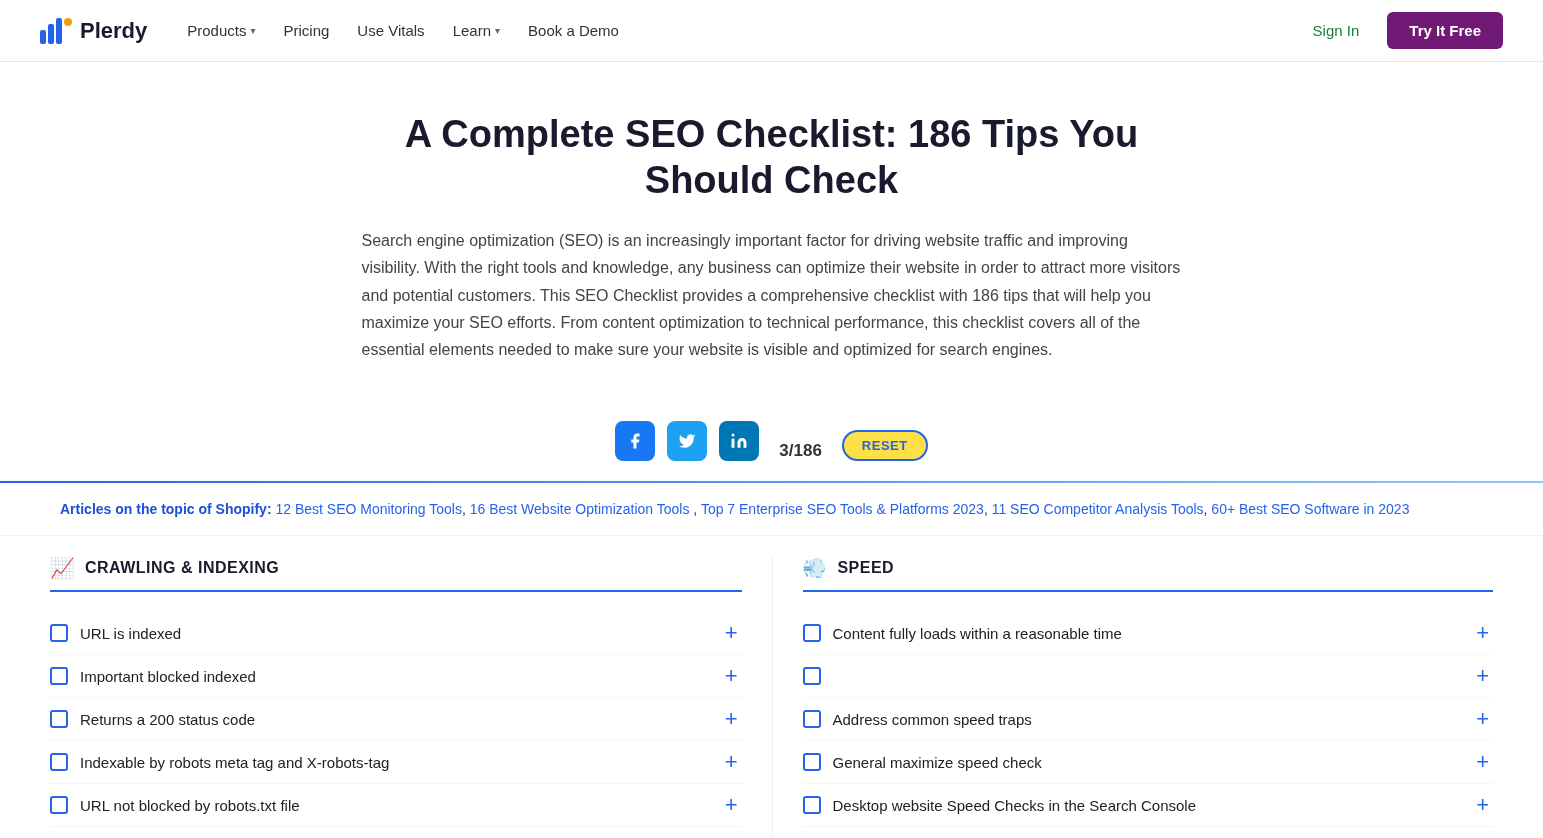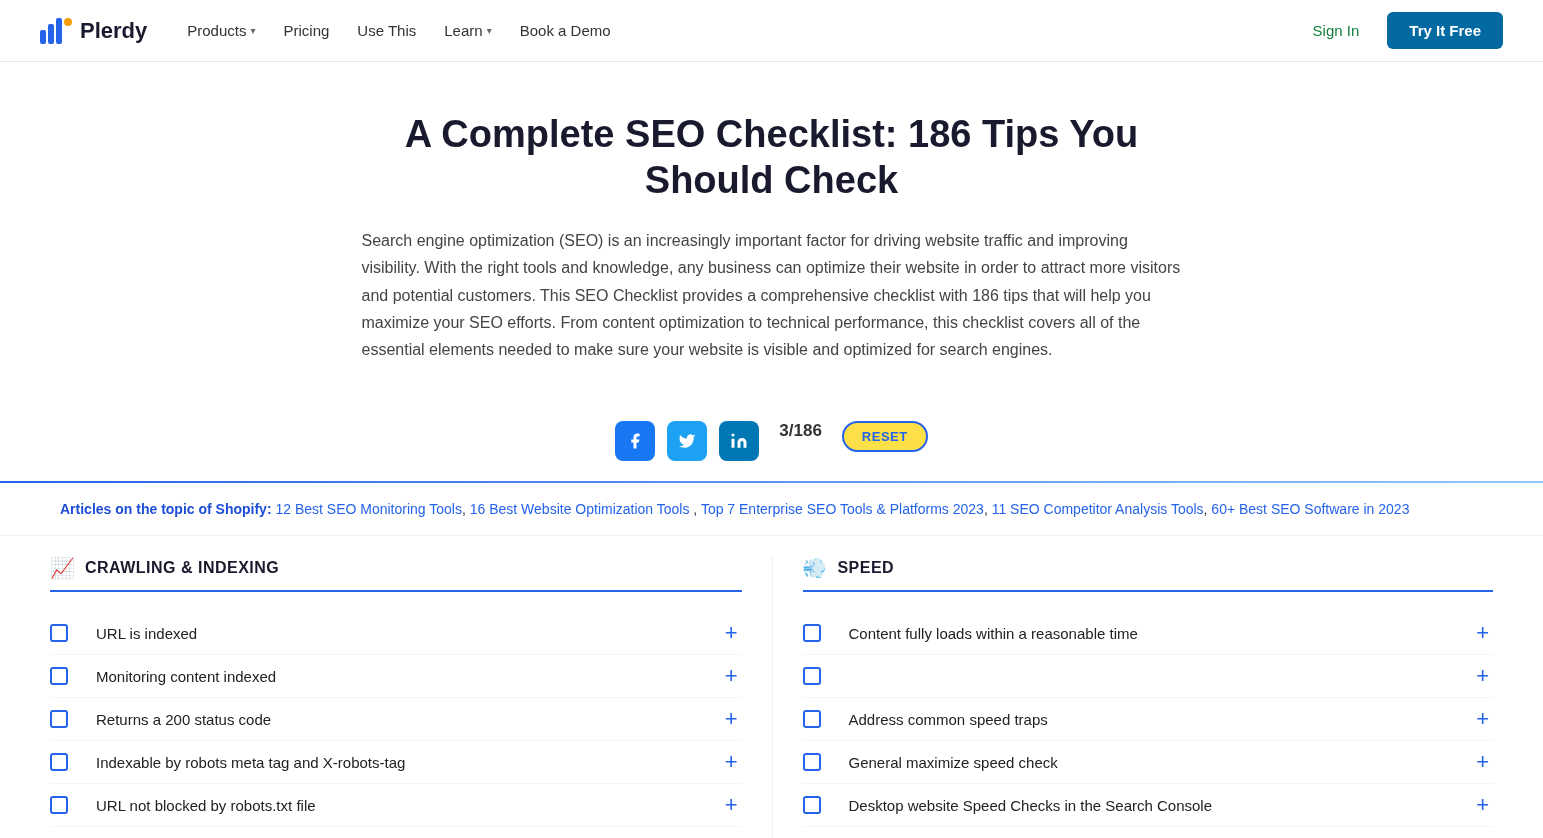--- a/index.html
+++ b/index.html
@@ -41,21 +41,21 @@
     .navbar-right { display: flex; align-items: center; gap: 16px; }
     .sign-in-btn {
       font-size: 15px;
       color: #15803d;
       cursor: pointer;
       background: none;
       border: none;
       padding: 6px 12px;
     }
     .try-free-btn {
-      background: #0369a1;
+      background: #701a75;
       color: #fff;
       border: none;
       border-radius: 6px;
       padding: 10px 22px;
       font-size: 15px;
       font-weight: 600;
       cursor: pointer;
     }
 
     
@@ -76,21 +76,21 @@
       font-size: 16px;
       color: #444;
       line-height: 1.7;
       text-align: left;
       margin: 0 auto;
     }
 
     
     .social-bar {
       display: flex;
-      align-items: flex-start;
+      align-items: flex-end;
       justify-content: center;
       gap: 12px;
       margin: 28px 0 20px;
     }
     .social-icon {
       width: 40px;
       height: 40px;
       border-radius: 8px;
       display: flex;
       align-items: center;
@@ -167,21 +167,21 @@
     .checklist-item {
       display: flex;
       align-items: center;
       justify-content: space-between;
       padding: 10px 0;
       border-bottom: 1px solid #f5f5f5;
     }
     .checklist-item-left {
       display: flex;
       align-items: center;
-      gap: 28px;
+      gap: 12px;
       flex: 1;
     }
     .checkbox {
       width: 18px;
       height: 18px;
       border: 2px solid #2563eb;
       border-radius: 3px;
       flex-shrink: 0;
       cursor: pointer;
       background: #fff;
@@ -215,21 +215,21 @@
     </div>
     <div class="nav-links">
       <a class="nav-link">
         <span>Products</span>
         <span class="chevron">▾</span>
       </a>
       <a class="nav-link">
         <span>Pricing</span>
       </a>
       <a class="nav-link">
-        <span>Use This</span>
+        <span>Use Vitals</span>
       </a>
       <a class="nav-link">
         <span>Learn</span>
         <span class="chevron">▾</span>
       </a>
       <a class="nav-link">
         <span>Book a Demo</span>
       </a>
     </div>
   </div>
@@ -288,21 +288,21 @@
       <div class="checklist-item-left">
         <div class="checkbox"></div>
         <span class="item-label">URL is indexed</span>
       </div>
       <span class="plus-btn">+</span>
     </div>
 
     <div class="checklist-item">
       <div class="checklist-item-left">
         <div class="checkbox"></div>
-        <span class="item-label">Monitoring content indexed</span>
+        <span class="item-label">Important blocked indexed</span>
       </div>
       <span class="plus-btn">+</span>
     </div>
 
     <div class="checklist-item">
       <div class="checklist-item-left">
         <div class="checkbox"></div>
         <span class="item-label">Returns a 200 status code</span>
       </div>
       <span class="plus-btn">+</span>

